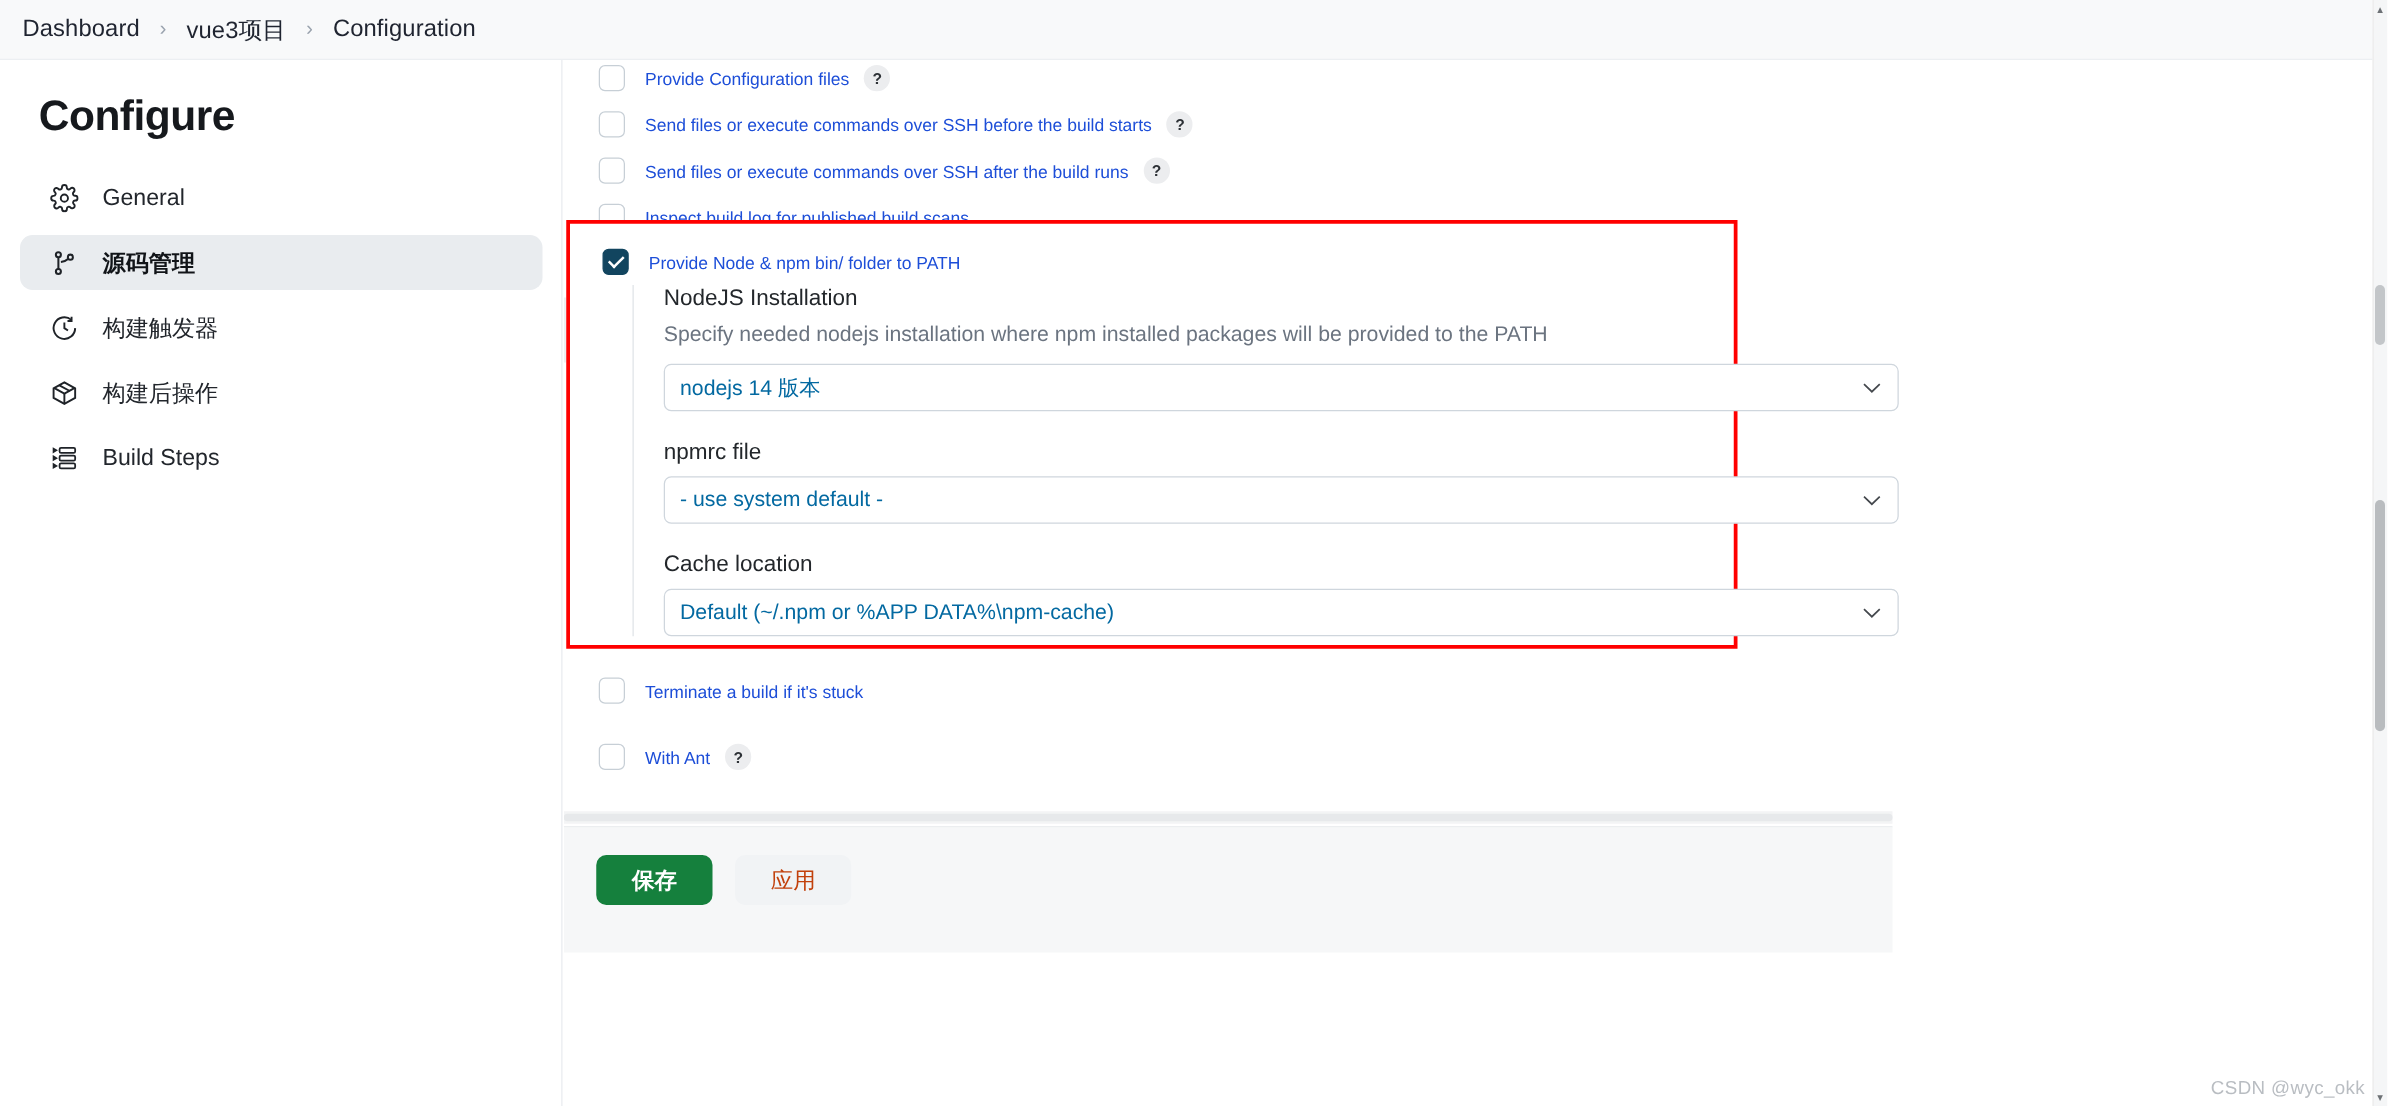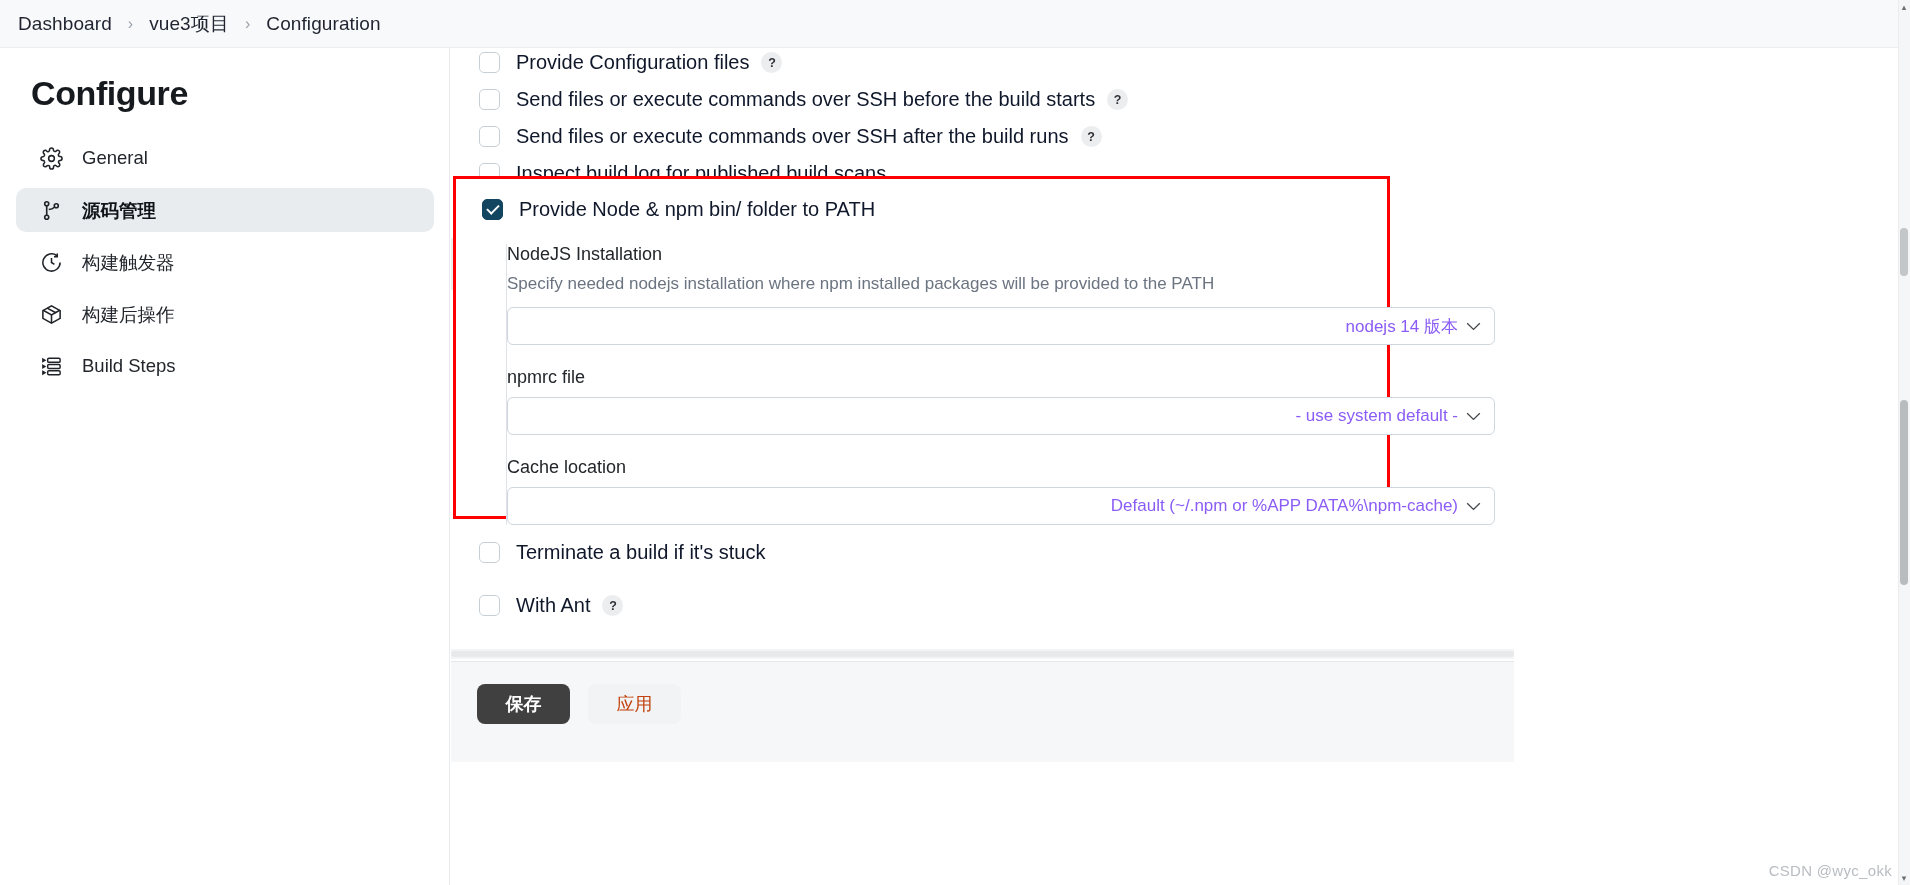--- a/index.html
+++ b/index.html
@@ -121,22 +121,22 @@
     border-color: #12455f;
   }
   .cbox.checked::after {
     content: "";
     width: 10px; height: 5px;
     border-left: 2.2px solid #fff;
     border-bottom: 2.2px solid #fff;
     transform: rotate(-45deg) translate(1px,-1px);
   }
   .ck-label {
-    font-size: 20px;
-    color: #0f172a;
+    font-size: 14px;
+    color: #1d4ed8;
     white-space: nowrap;
     text-align: right;
   }
   .help-badge {
     display: inline-flex;
     align-items: center; justify-content: center;
     width: 21px; height: 21px;
     border-radius: 50%;
     background: #ecedef;
     color: #2d3136;
@@ -163,21 +163,22 @@
     left: 2px;
     width: 937px;
     height: 343px;
     border: 3px solid #ff0000;
     background: #ffffff;
   }
   .redbox-inner { padding: 12px 0 0 26px; }
   .subsection {
     margin-left: 24px;
     border-left: 1.5px solid #dfe3e7;
-    margin-top: 16px;
+    padding-left: 24px;
+    margin-top: 0;
   }
   .field-label {
     font-size: 18px;
     color: #23272b;
     margin-bottom: 9px;
   }
   .field-desc {
     font-size: 17px;
     color: #6b7480;
     margin-bottom: 13px;
@@ -185,24 +186,23 @@
   .select {
     position: relative;
     height: 38px;
     border: 1px solid #cfd6dd;
     border-radius: 6px;
     background: #fff;
     display: flex;
     align-items: center;
     padding: 0 36px 0 12px;
     font-size: 17px;
-    color: #8b5cf6;
+    color: #0369a1;
     cursor: pointer;
     margin-bottom: 22px;
-    justify-content: flex-end;
   }
   .select .chev {
     position: absolute;
     right: 13px; top: 50%;
     transform: translateY(-50%);
     pointer-events: none;
   }
   .select.w-nodejs { width: 988px; }
   .select.w-npmrc { width: 988px; }
   .select.w-cache { width: 988px; }
@@ -239,21 +239,21 @@
     display: inline-flex;
     align-items: center;
     justify-content: center;
     font-size: 18px;
     cursor: pointer;
     border: none;
   }
   .btn-save {
     top: 22px; left: 26px;
     width: 93px;
-    background: #404040;
+    background: #15803d;
     color: #ffffff;
     font-weight: bold;
   }
   .btn-apply {
     top: 22px; left: 137px;
     width: 93px;
     background: #f1f3f5;
     color: #c2410c;
   }
 

